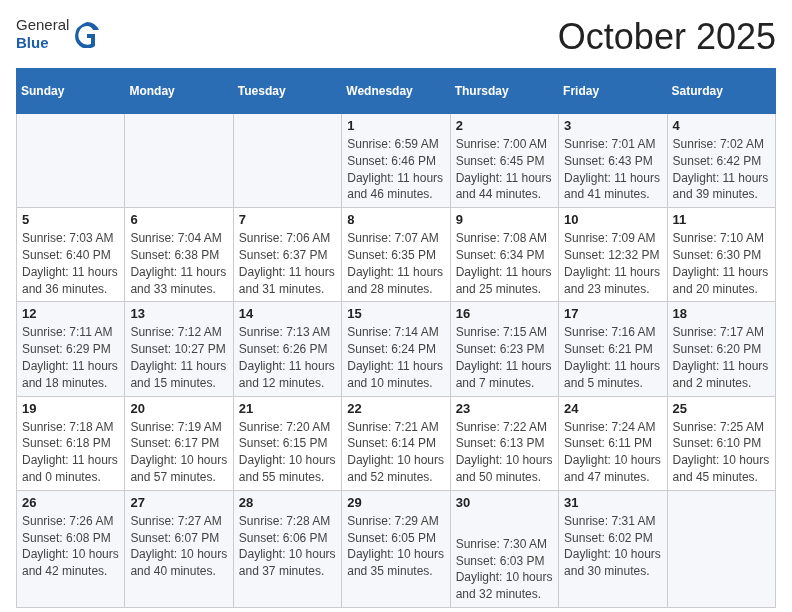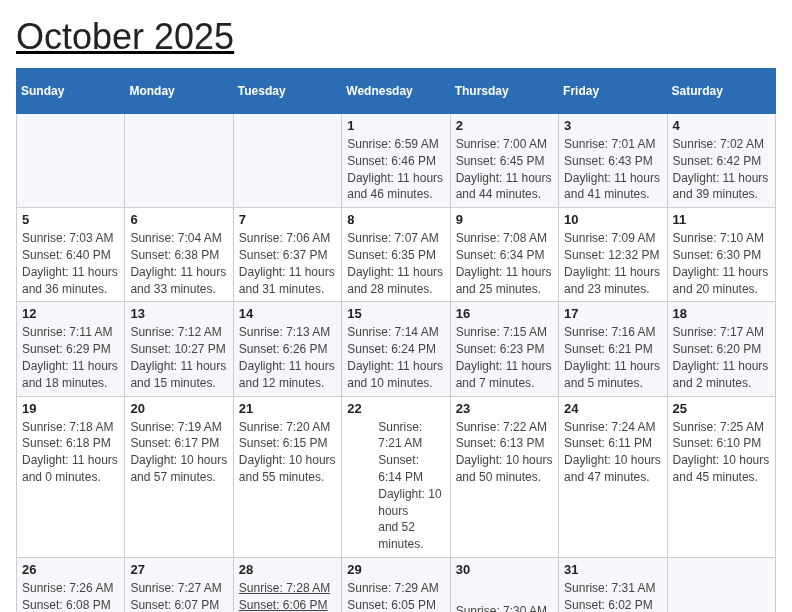--- a/index.html
+++ b/index.html
@@ -20,21 +20,21 @@
       display: flex;
       align-items: center;
     }
     .logo-text-general { font-size: 15px; color: #333; }
     .logo-text-blue { font-size: 15px; color: #1a5fa8; font-weight: bold; }
     .logo-icon {
       width: 28px;
       height: 28px;
       margin-left: 4px;
     }
-    .title-block { text-align: right; text-decoration: underline; }
+    .title-block { text-align: right; }
     .month-title { font-size: 36px; color: #222; font-weight: 300; }
     .location { font-size: 15px; color: #444; }
     table {
       width: 100%;
       border-collapse: collapse;
       table-layout: fixed;
     }
     thead tr th {
       background-color: #2a6db5;
       color: #fff;
@@ -68,20 +68,29 @@
       font-size: 12px;
       color: #444;
       line-height: 1.4;
     }
     .empty-cell { background-color: #f5f7fa; }
   </style>
 </head>
 <body>
 
 <div class="header">
+  <div class="logo">
+    <div>
+      <span class="logo-text-general">General</span><br>
+      <span class="logo-text-blue">Blue</span>
+    </div>
+    <svg class="logo-icon" viewBox="0 0 28 28">
+      <path d="M14 2 Q22 2 26 10 L20 10 Q18 6 14 6 Q8 6 6 12 Q4 18 8 22 Q12 26 18 24 L18 18 L14 18 L14 14 L22 14 L22 26 Q16 30 10 28 Q2 24 2 16 Q2 6 14 2 Z" fill="#1a5fa8"></path>
+    </svg>
+  </div>
   <div class="title-block">
     <div class="month-title">October 2025</div>
   </div>
 </div>
 
 <table>
   <thead>
     <tr>
     <th>Sunday</th>
         <th>Monday</th>
@@ -245,21 +254,21 @@
         </td>
         <td>
           <span class="day-number">21</span>
           <div class="day-info" style="white-space: pre-line;">Sunrise: 7:20 AM
 Sunset: 6:15 PM
 Daylight: 10 hours
 and 55 minutes.</div>
         </td>
         <td>
           <span class="day-number">22</span>
-          <div class="day-info" style="white-space: pre-line; margin-left: 31px;">Sunrise: 7:21 AM
+          <div class="day-info" style="white-space: pre-line;">Sunrise: 7:21 AM
 Sunset: 6:14 PM
 Daylight: 10 hours
 and 52 minutes.</div>
         </td>
         <td>
           <span class="day-number">23</span>
           <div class="day-info" style="white-space: pre-line;">Sunrise: 7:22 AM
 Sunset: 6:13 PM
 Daylight: 10 hours
 and 50 minutes.</div>
@@ -289,21 +298,21 @@
         </td>
         <td>
           <span class="day-number">27</span>
           <div class="day-info" style="white-space: pre-line;">Sunrise: 7:27 AM
 Sunset: 6:07 PM
 Daylight: 10 hours
 and 40 minutes.</div>
         </td>
         <td>
           <span class="day-number">28</span>
-          <div class="day-info" style="white-space: pre-line; text-decoration: underline;">Sunrise: 7:28 AM
+          <div class="day-info" style="white-space: pre-line;">Sunrise: 7:28 AM
 Sunset: 6:06 PM
 Daylight: 10 hours
 and 37 minutes.</div>
         </td>
         <td>
           <span class="day-number">29</span>
           <div class="day-info" style="white-space: pre-line;">Sunrise: 7:29 AM
 Sunset: 6:05 PM
 Daylight: 10 hours
 and 35 minutes.</div>

